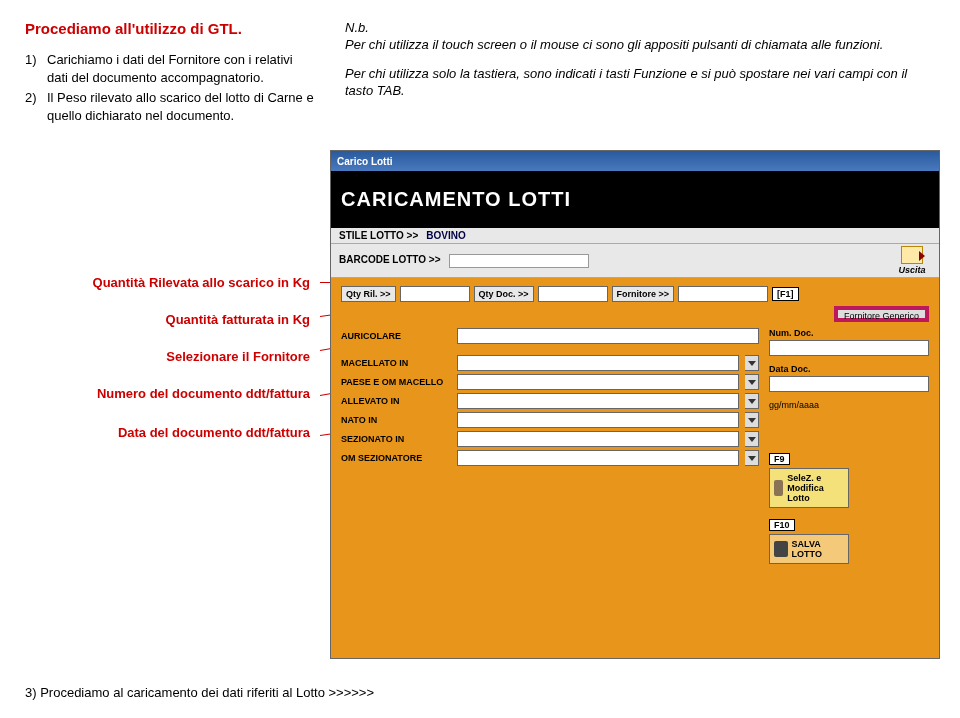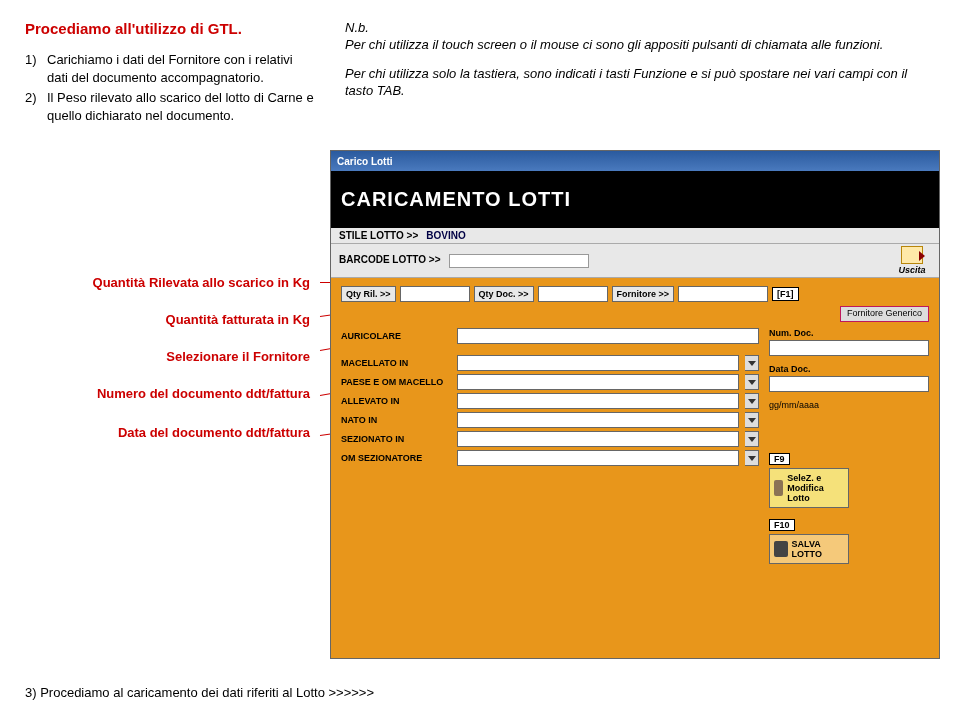--- a/index.html
+++ b/index.html
@@ -45,21 +45,21 @@
   
   .orange-area { background: #e8961b; padding: 8px 10px 60px; min-height: 380px; position: relative; }
   
   .toprow { display: flex; gap: 4px; align-items: center; margin-bottom: 4px; }
   .small-btn { background: #e8e8e8; border: 1px solid #666; font-size: 9px; font-weight: bold; padding: 1px 4px; height: 16px; line-height: 12px; }
   .small-input { background: #fff; border: 1px solid #666; height: 16px; width: 70px; }
   .small-input.w90 { width: 90px; }
   .f1-badge { background: #fff; border: 1px solid #000; font-size: 9px; font-weight: bold; padding: 0 4px; height: 14px; line-height: 12px; }
   
   .genrow { display: flex; justify-content: flex-end; gap: 4px; align-items: center; margin-bottom: 6px; }
-  .gen-btn { background: #ddd; border: 1px solid #be185d; font-size: 9px; padding: 1px 6px; height: 16px; }
+  .gen-btn { background: #ddd; border: 4px solid #be185d; font-size: 9px; padding: 1px 6px; height: 16px; }
   
   .form-rows { display: flex; gap: 10px; }
   .form-left { flex: 1; }
   .form-right { flex: 0 0 160px; }
   
   .frow { display: flex; align-items: center; gap: 6px; margin-bottom: 3px; }
   .flabel { font-size: 9px; font-weight: bold; color: #000; width: 110px; text-align: left; }
   .finput { background: #fff; border: 1px solid #666; height: 16px; flex: 1; min-width: 0; }
   .dd-arrow { width: 14px; height: 16px; background: #ddd; border: 1px solid #666; border-left: none; position: relative; }
   .dd-arrow::after { content: ""; position: absolute; left: 3px; top: 5px; border-top: 5px solid #333; border-left: 4px solid transparent; border-right: 4px solid transparent; }

